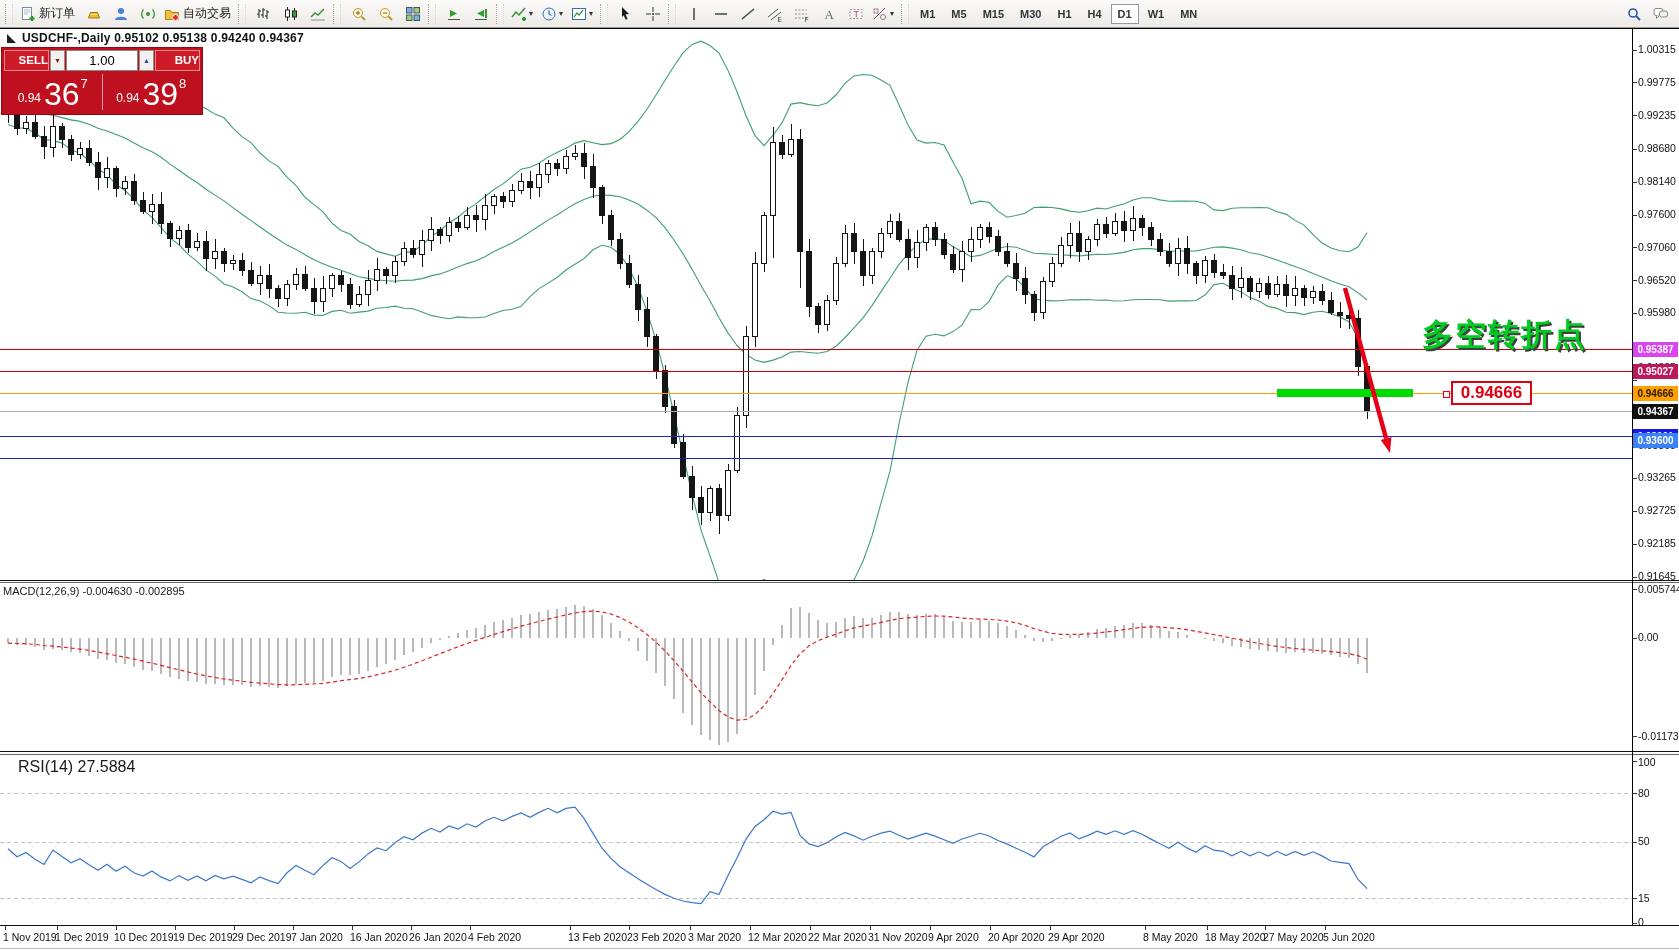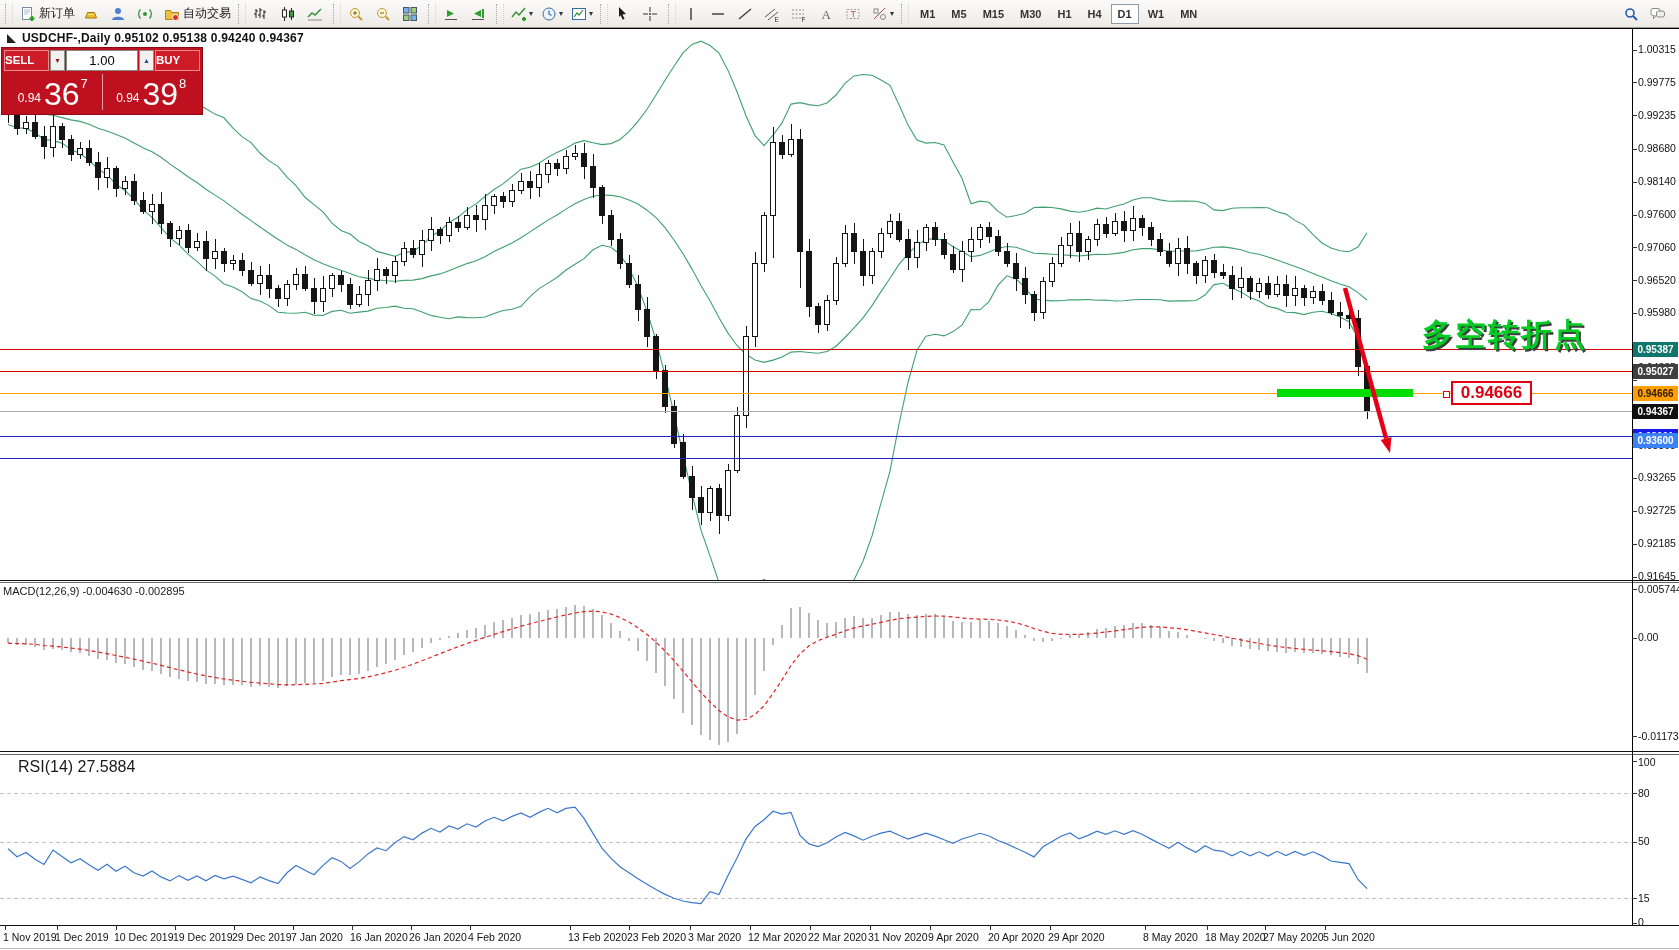--- a/index.html
+++ b/index.html
@@ -3,38 +3,38 @@
 <meta charset="utf-8">
 <style>
   html,body{margin:0;padding:0}
   body{width:1679px;height:950px;background:#fff;overflow:hidden;position:relative;
        font-family:"Liberation Sans","DejaVu Sans",sans-serif;}
   
   #toolbar{position:absolute;top:0;left:0;width:1679px;height:28px;z-index:30;
     background:linear-gradient(#fcfbfa,#edeae6);border-bottom:1px solid #9c9a96;
     display:flex;align-items:center;padding-left:2px;box-sizing:border-box}
   .grip{width:6px;height:20px;margin:0 3px;border-left:1px dotted #a9a49d;border-right:1px dotted #d8d4cd}
-  .tb-btn{height:23px;min-width:25px;display:flex;align-items:center;justify-content:space-between;
+  .tb-btn{height:23px;min-width:25px;display:flex;align-items:center;justify-content:flex-end;
     border:1px solid transparent;border-radius:2px;background:transparent;padding:0 2px;margin:0 1px;cursor:default}
   .tb-btn span.txt{font-size:12px;color:#1a1a1a;margin-left:3px;white-space:nowrap}
   .dd{font-size:8px;color:#333;margin-left:2px}
   .tf-btn{min-width:26px;height:20px;font-weight:bold;font-size:11px;color:#333;
     border:1px solid transparent;background:transparent;margin:0 1px;display:flex;align-items:center;justify-content:center}
   .tf-active{background:#fff;border:1px solid #8d9aa9}
   #tb-right{position:absolute;right:6px;top:2px;display:flex}
   
   #svg-host{position:absolute;left:0;top:0;width:1679px;height:950px;z-index:5}
   #symbol-line{position:absolute;left:6px;top:31px;z-index:12;display:flex;align-items:center;
     font-weight:bold;font-size:12px;color:#111;letter-spacing:.2px}
   #symbol-line svg{margin-right:5px}
   #trade-panel{position:absolute;left:1px;top:47px;width:202px;z-index:15;background:#be101f;
     border:1px solid #8d0a14;padding:2px;box-sizing:border-box}
   .tp-row1{display:flex;height:21px}
   .tp-btn{flex:0 0 45px;height:21px;background:#ce1b28;border:1px solid #ea8a8a;color:#fff;
-    font-weight:bold;font-size:11.5px;padding:0;line-height:19px;text-align:left}
+    font-weight:bold;font-size:11.5px;padding:0;line-height:19px;text-align:right}
   .tp-spin{flex:0 0 15px;height:21px;background:#f3f1ef;border:1px solid #95908a;font-size:7px;
     display:flex;align-items:center;justify-content:center;padding:0;margin:0 1px;box-sizing:border-box}
   #volume-input{flex:1;width:50px;height:21px;border:1px solid #8a8populate58;border:1px solid #8a857e;
     text-align:center;font-size:13px;padding:0;box-sizing:border-box}
   .tp-row2{display:flex;height:40px;position:relative;margin-top:1px}
   .tp-price{flex:1;display:flex;align-items:flex-end;justify-content:center;color:#fff;padding-bottom:4px}
   .tp-small{font-size:12px;font-weight:normal;margin-right:3px;padding-bottom:4px;line-height:1}
   .tp-big{font-size:32px;line-height:.85;font-weight:normal}
   .tp-sup{font-size:13px;line-height:1;padding-bottom:18px;margin-left:1px}
   .tp-div{width:1px;background:rgba(255,255,255,.6);margin:2px 0}
@@ -865,22 +865,22 @@
     <div class="ax" style="top:208px">0.97600</div>
     <div class="ax" style="top:241px">0.97060</div>
     <div class="ax" style="top:274px">0.96520</div>
     <div class="ax" style="top:306px">0.95980</div>
     <div class="ax" style="top:361px">0.94885</div>
     <div class="ax" style="top:439px">0.93805</div>
     <div class="ax" style="top:471px">0.93265</div>
     <div class="ax" style="top:504px">0.92725</div>
     <div class="ax" style="top:537px">0.92185</div>
     <div class="ax" style="top:570px">0.91645</div>
-    <div class="tag" style="top:342px;background:#0f766e;color:#ffffff">0.95387</div>
-    <div class="tag" style="top:364px;background:#404040;color:#ffffff">0.95027</div>
+    <div class="tag" style="top:342px;background:#d946ef;color:#ffffff">0.95387</div>
+    <div class="tag" style="top:364px;background:#be185d;color:#ffffff">0.95027</div>
     <div class="tag" style="top:386px;background:#ffa000;color:#2a1a00">0.94666</div>
     <div class="tag" style="top:404px;background:#101010;color:#ffffff">0.94367</div>
     <div class="tag" style="top:429px;background:#1a1ae6;color:#ffffff">0.93961</div>
     <div class="tag" style="top:433px;background:#3b82f6;color:#ffffff">0.93600</div>
     <div class="ax" style="top:583px">0.005744</div>
     <div class="ax" style="top:631px">0.00</div>
     <div class="ax" style="top:730px">-0.011738</div>
     <div class="ax" style="top:756px">100</div>
     <div class="ax" style="top:787px">80</div>
     <div class="ax" style="top:835px">50</div>

